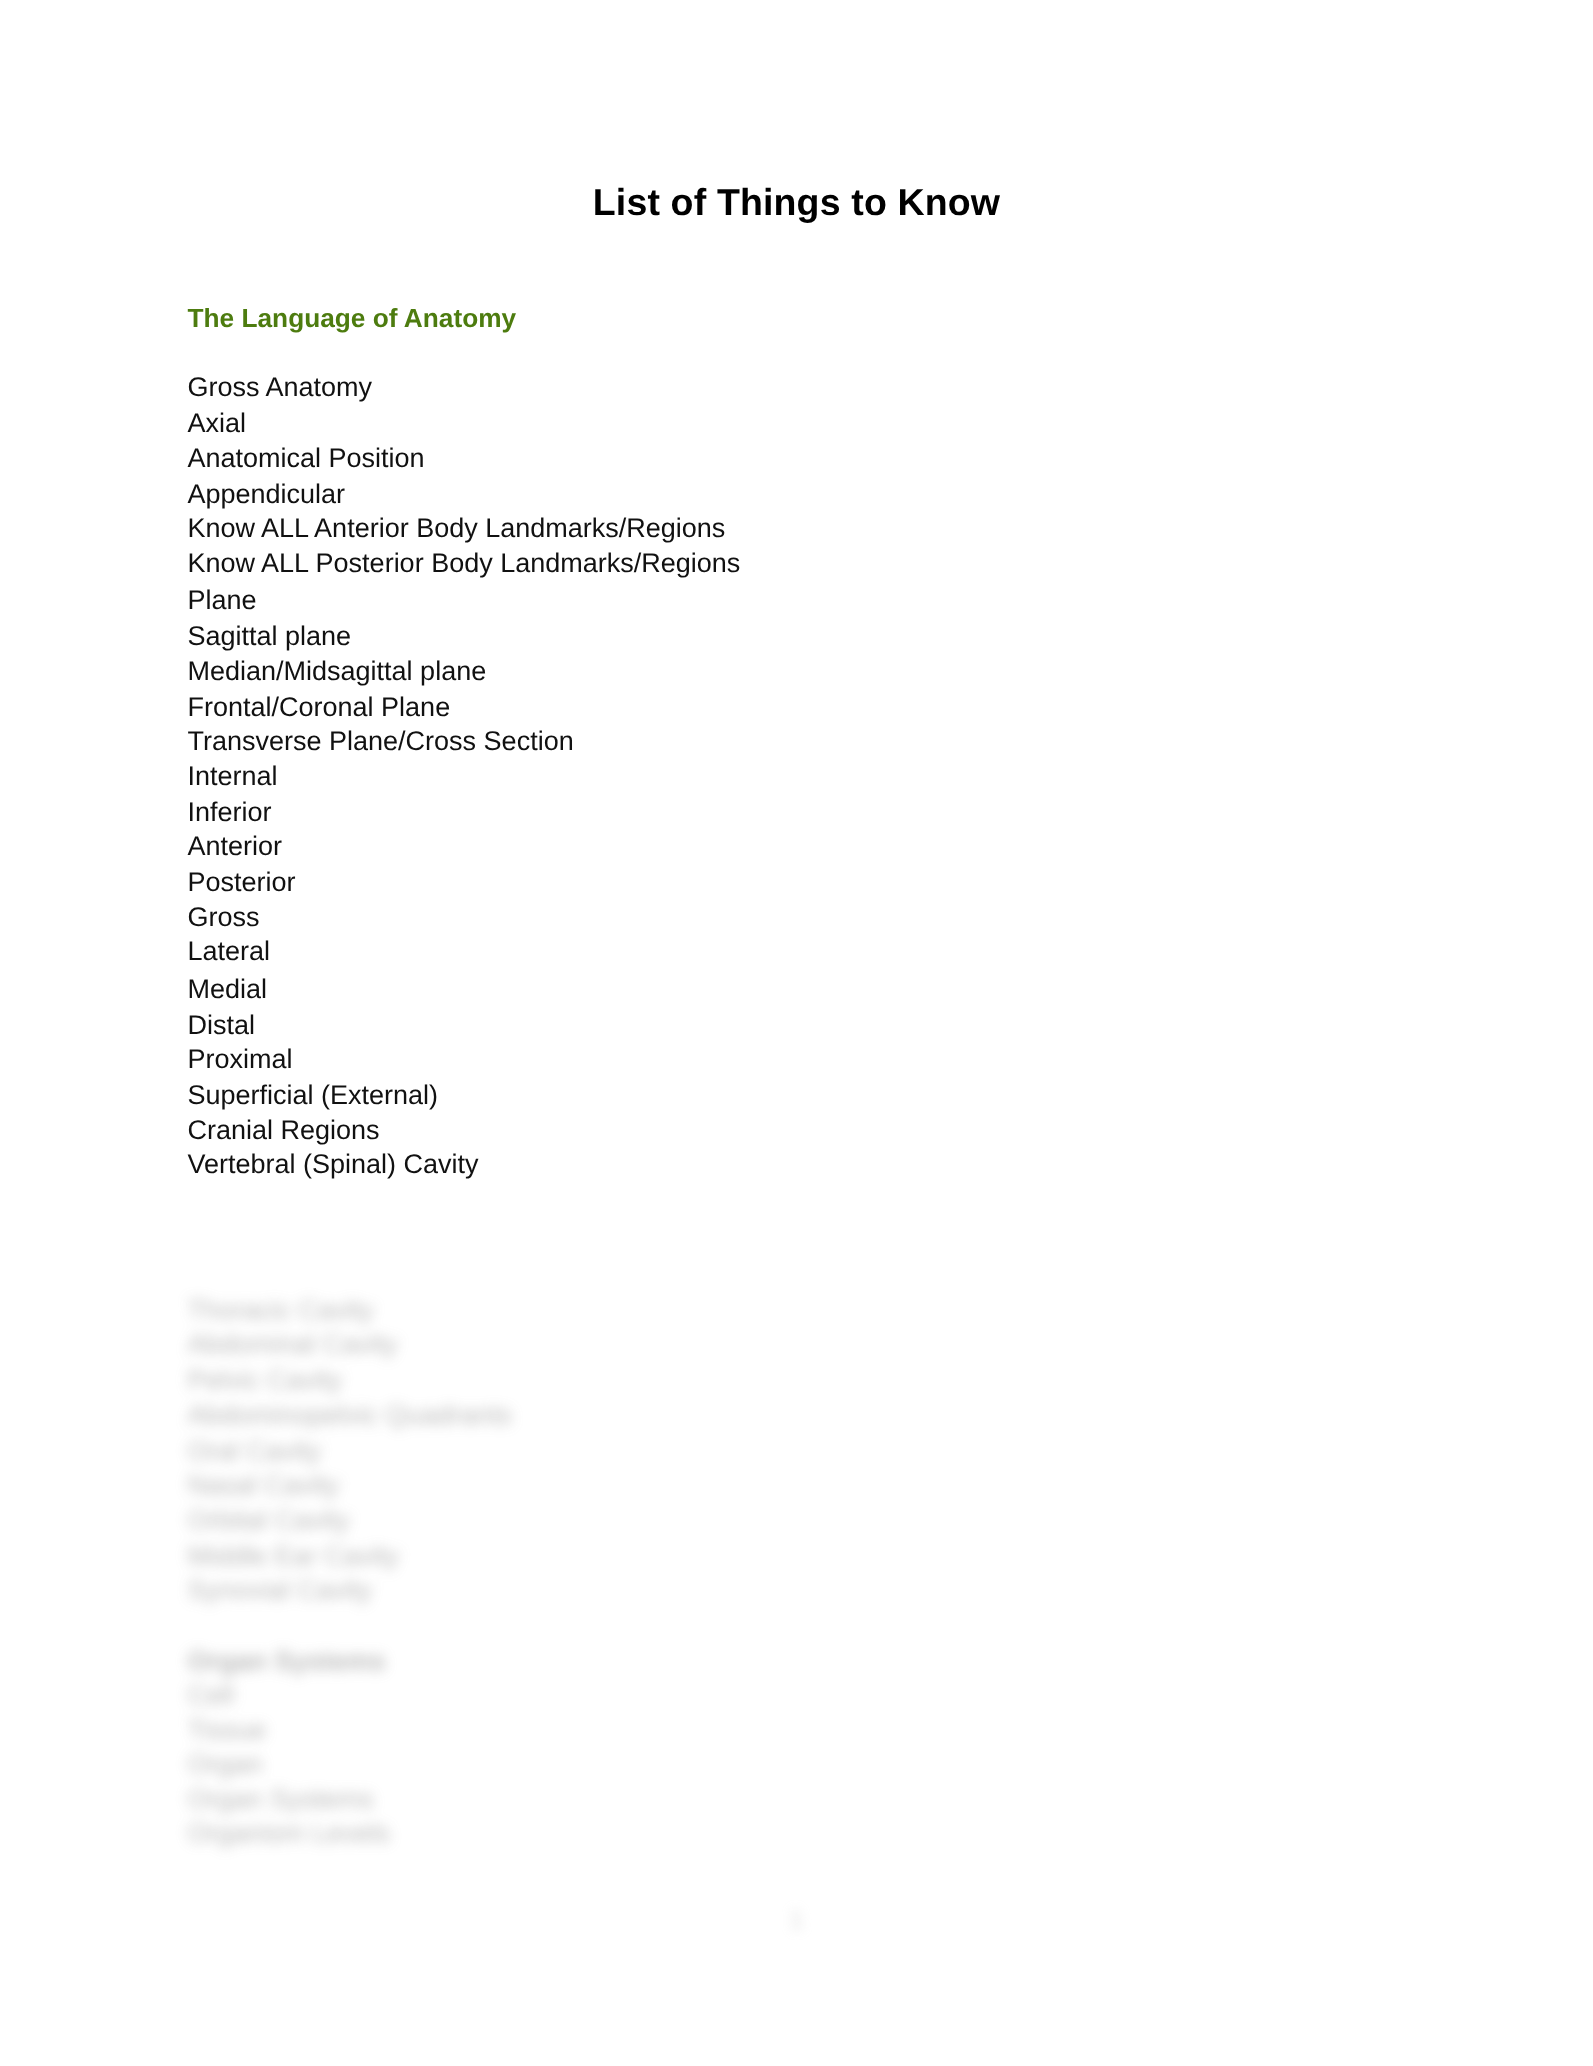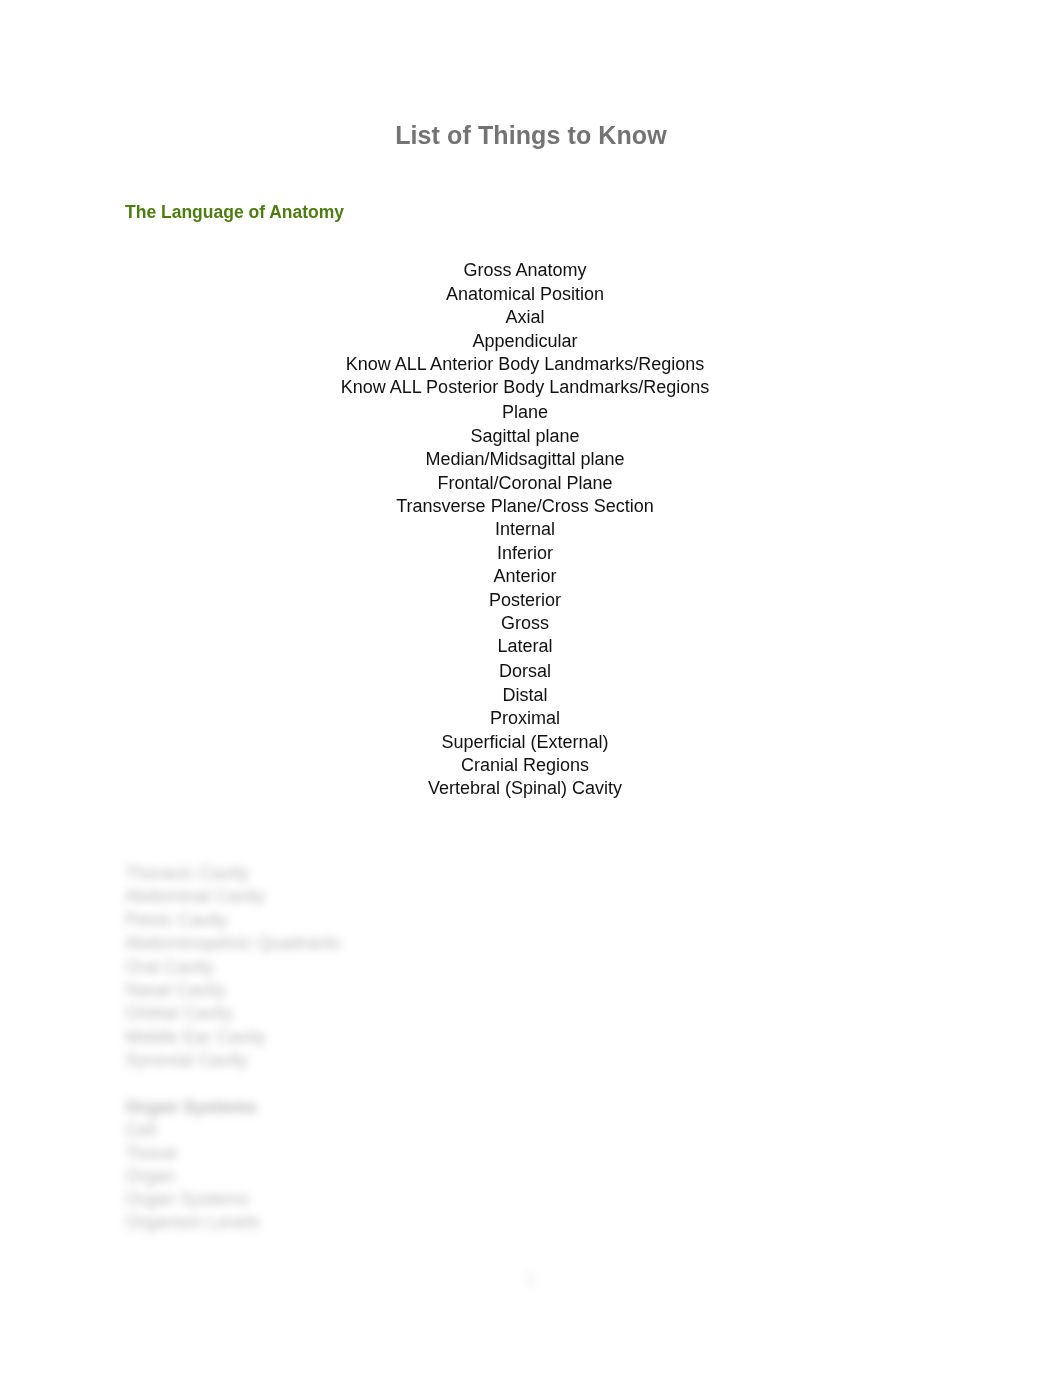--- a/index.html
+++ b/index.html
@@ -25,21 +25,21 @@
   .doc-title {
     position: absolute;
     left: 0;
     top: 118px;
     width: 1062px;
     text-align: center;
     font-size: 25px;
     font-weight: bold;
     letter-spacing: 0.1px;
     line-height: 34px;
-    color: #737373;
+    color: #000000;
   }
 
   
   .body-col {
     position: absolute;
     left: 125px;
     top: 200px;
     width: 800px;
   }
 
@@ -51,23 +51,22 @@
     color: #4d7c0f;
     white-space: nowrap;
   }
 
   .spacer-line {
     height: 23.4px;
   }
 
   .term-list {
     list-style: none;
-    margin: 12px;
+    margin: 0;
     padding: 0;
-    text-align: center;
   }
   .term-list li {
     font-size: 18px;
     line-height: 23.4px;
     color: #111111;
     white-space: nowrap;
   }
   .term-list li.extra-gap {
     padding-top: 1.5px;
   }
@@ -118,37 +117,37 @@
   <div class="doc-title">List of Things to Know</div>
 
   <div class="body-col">
 
     <div class="section-heading">The Language of Anatomy</div>
 
     <div class="spacer-line"></div>
 
     <ul class="term-list">
       <li>Gross Anatomy</li>
+      <li>Axial</li>
       <li>Anatomical Position</li>
-      <li>Axial</li>
       <li>Appendicular</li>
       <li>Know ALL Anterior Body Landmarks/Regions</li>
       <li>Know ALL Posterior Body Landmarks/Regions</li>
       <li class="extra-gap">Plane</li>
       <li>Sagittal plane</li>
       <li>Median/Midsagittal plane</li>
       <li>Frontal/Coronal Plane</li>
       <li>Transverse Plane/Cross Section</li>
       <li>Internal</li>
       <li>Inferior</li>
       <li>Anterior</li>
       <li>Posterior</li>
       <li>Gross</li>
       <li>Lateral</li>
-      <li class="extra-gap">Dorsal</li>
+      <li class="extra-gap">Medial</li>
       <li>Distal</li>
       <li>Proximal</li>
       <li>Superficial (External)</li>
       <li>Cranial Regions</li>
       <li>Vertebral (Spinal) Cavity</li>
     </ul>
   </div>
 
   <div class="blur-block" id="blur-a">
     <div class="bline">Thoracic Cavity</div>

